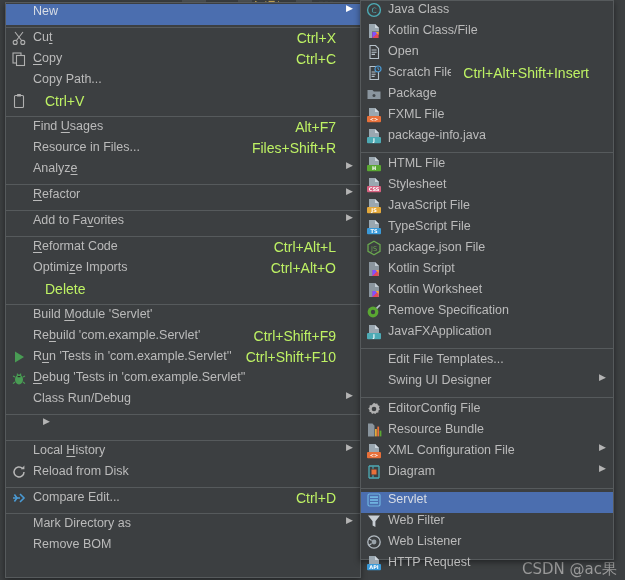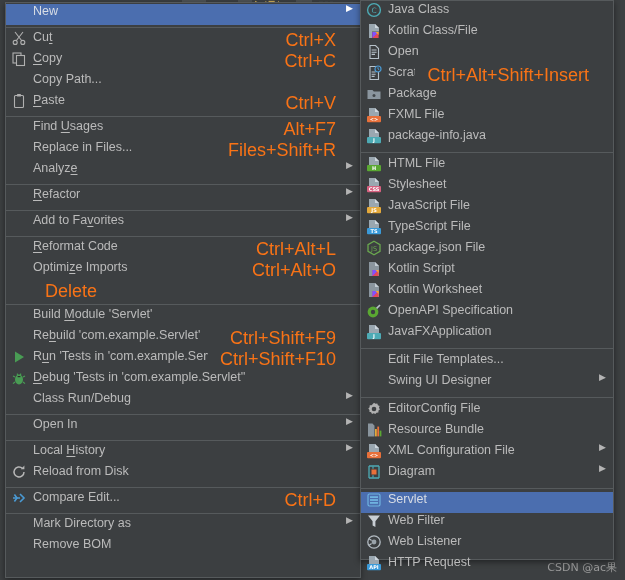--- a/index.html
+++ b/index.html
@@ -59,39 +59,39 @@
     cursor: default;
   }
   .item.sel { background: #4b6eaf; color: #d8dde5; }
   .item .ic {
     width: 18px; min-width: 18px; height: 16px;
     margin-right: 5px;
     display: flex; align-items: center; justify-content: center;
   }
   .item .lbl { flex: 1 1 auto; overflow: hidden; text-overflow: clip; }
   .item .acc {
-    margin-left: 12px; color: #f97316; font-size: 18px;
+    margin-left: 12px; color: #bef264; font-size: 14px;
   }
   .item .arrow {
     margin-left: 10px; width: 8px; min-width: 8px;
     color: #b4b4b4; font-size: 9px; line-height: 9px;
   }
   .item.sel .arrow { color: #ffffff; }
   .sep { height: 1px; background: #565a5c; margin: 2px 0; }
   .menu-right .sep { margin: 3px 0; }
 
   .u { text-decoration: underline; text-underline-offset: 2px; }
 
   
   svg { display: block; }
 
   
   .watermark {
     position: absolute; right: 8px; top: 560px;
-    color: #9a9a9a; font-size: 11px;
+    color: #9a9a9a; font-size: 15px;
     font-family: "DejaVu Sans", sans-serif;
   }
   .wm-box {
     position: absolute; left: 360px; top: 558px; width: 254px; height: 20px;
     background: #3c3f41; border-top: 1px solid #4e5254;
   }
 </style>
 </head>
 <body>
 
@@ -150,34 +150,33 @@
         <span class="lbl">Copy Path...</span>
         <span class="arrow"></span>
       </div>
       <div class="item">
         <span class="ic">
           <svg width="16" height="16" viewBox="0 0 16 16">
             <rect x="3.5" y="2.5" width="9" height="12" rx="1" fill="none" stroke="#b0b0b0" stroke-width="1.1"></rect>
             <rect x="6" y="1" width="4" height="2.6" rx="0.6" fill="#b0b0b0"></rect>
           </svg>
         </span>
-        <span class="lbl"><span class="u">P</span>aste</span>
         <span class="acc">Ctrl+V</span>
         <span class="arrow"></span>
       </div>
       <div class="sep"></div>
       <div class="item">
         <span class="ic"></span>
         <span class="lbl">Find <span class="u">U</span>sages</span>
         <span class="acc">Alt+F7</span>
         <span class="arrow"></span>
       </div>
       <div class="item">
         <span class="ic"></span>
-        <span class="lbl">Replace in Files...</span>
+        <span class="lbl">Resource in Files...</span>
         <span class="acc">Files+Shift+R</span>
         <span class="arrow"></span>
       </div>
       <div class="item">
         <span class="ic"></span>
         <span class="lbl">Analyz<span class="u">e</span></span>
         <span class="arrow">▶</span>
       </div>
       <div class="sep"></div>
       <div class="item">
@@ -243,21 +242,20 @@
         <span class="arrow"></span>
       </div>
       <div class="item">
         <span class="ic"></span>
         <span class="lbl">Class Run/Debug</span>
         <span class="arrow">▶</span>
       </div>
       <div class="sep"></div>
       <div class="item">
         <span class="ic"></span>
-        <span class="lbl">Open In</span>
         <span class="arrow">▶</span>
       </div>
       <div class="sep"></div>
       <div class="item">
         <span class="ic"></span>
         <span class="lbl">Local <span class="u">H</span>istory</span>
         <span class="arrow">▶</span>
       </div>
       <div class="item">
         <span class="ic">
@@ -465,21 +463,21 @@
         <span class="arrow"></span>
       </div>
       <div class="item">
         <span class="ic">
           <svg width="16" height="16" viewBox="0 0 16 16">
             <circle cx="7" cy="9" r="5.4" fill="#5aa832"></circle>
             <circle cx="7" cy="9" r="2.2" fill="#3c3f41"></circle>
             <path d="M10.6 5.4L14 2" stroke="#b7c2ca" stroke-width="1.6"></path>
           </svg>
         </span>
-        <span class="lbl">OpenAPI Specification</span>
+        <span class="lbl">Remove Specification</span>
         <span class="arrow"></span>
       </div>
       <div class="item">
         <span class="ic">
           <svg width="16" height="16" viewBox="0 0 16 16">
             <path d="M3 1h6l4 4v10H3z" fill="#9aa7b0"></path>
             <path d="M9 1l4 4H9z" fill="#ced6dd"></path>
             <rect x="1" y="9" width="14" height="6.2" rx="1" fill="#4dabb5"></rect>
             <text x="8" y="14.1" font-size="5" font-family="DejaVu Sans, sans-serif" font-weight="bold" text-anchor="middle" fill="#ffffff">J</text>
           </svg>

